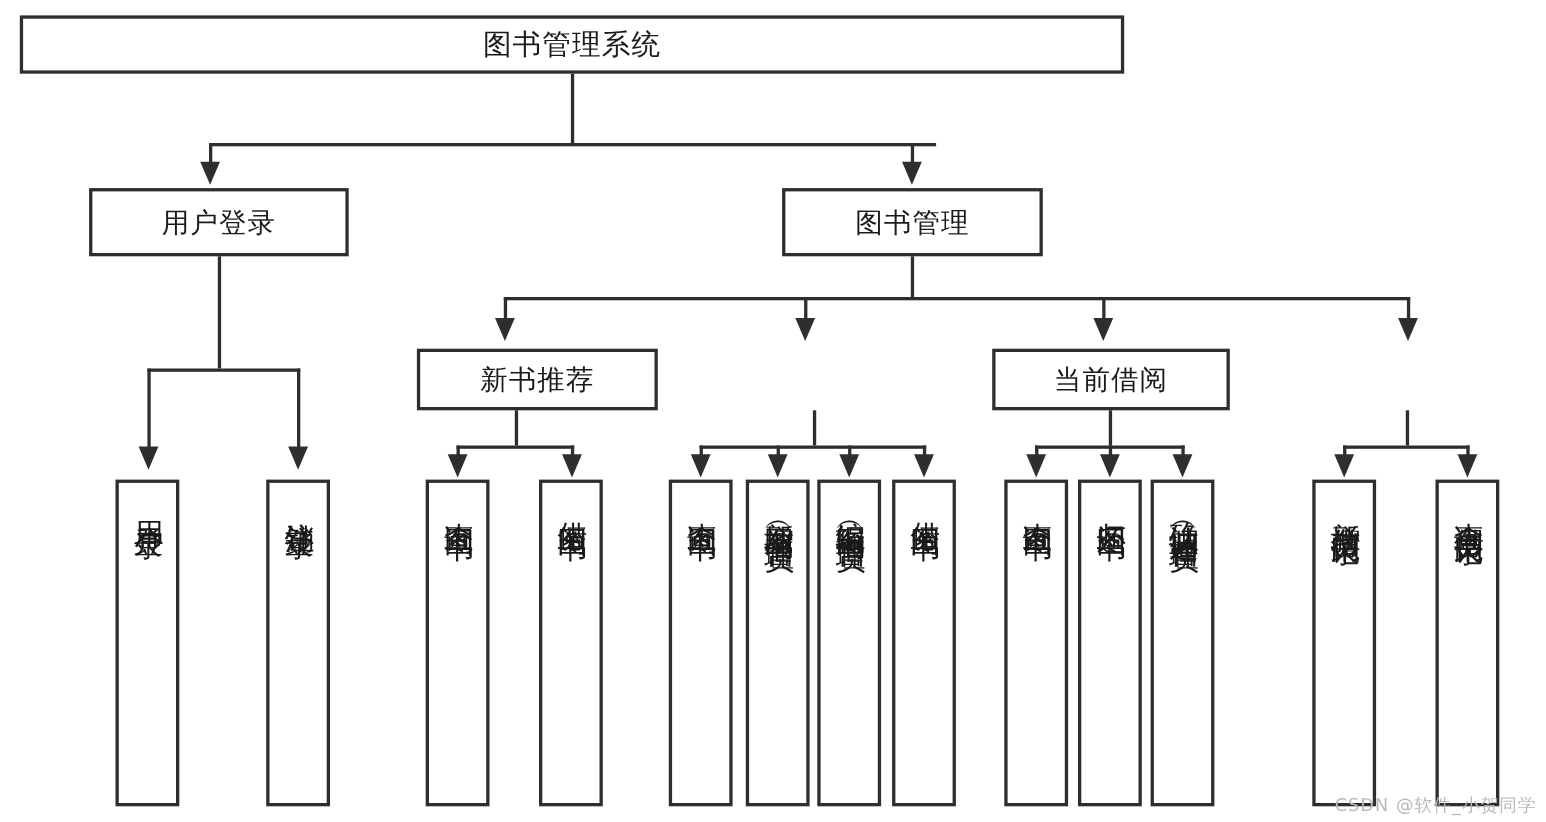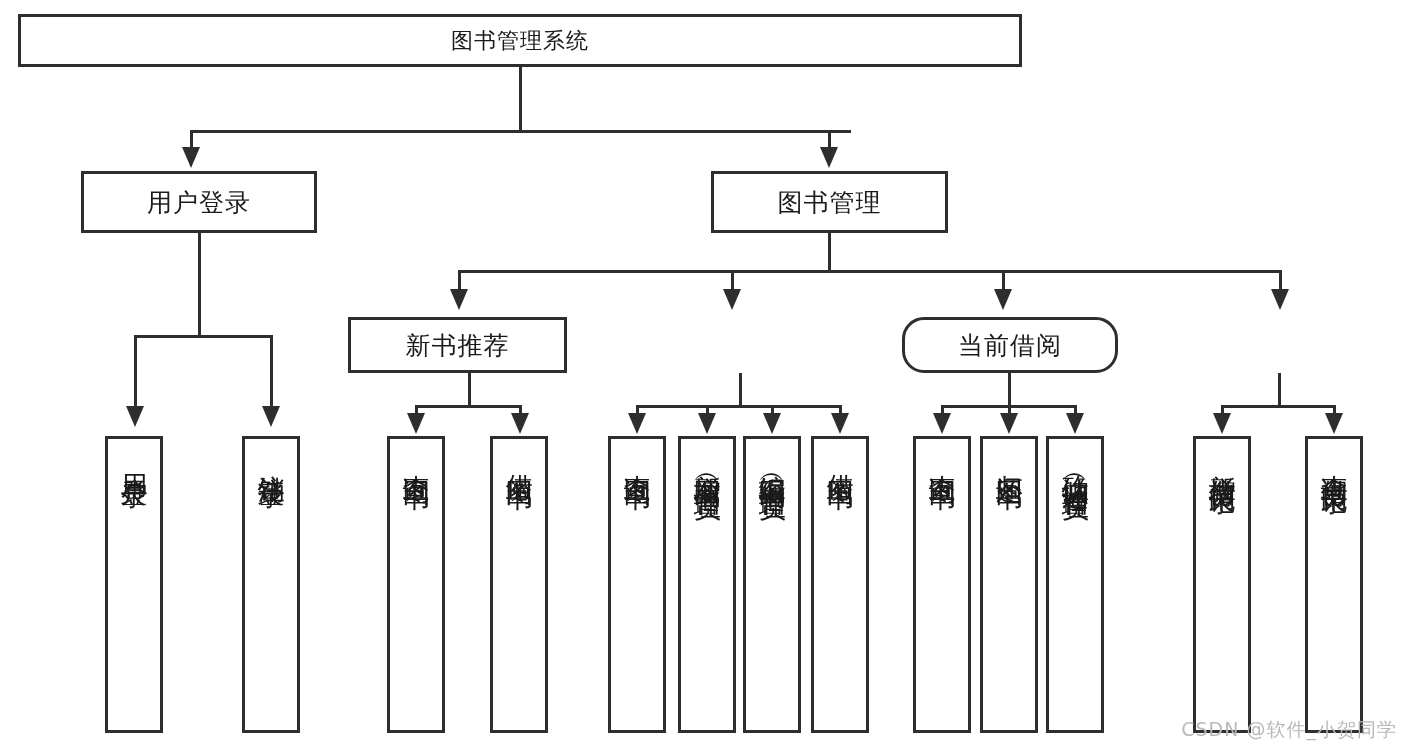--- a/index.html
+++ b/index.html
@@ -33,41 +33,41 @@
     box-sizing:border-box;
     display:flex;
     align-items:center;
     justify-content:center;
     color:#1a1a1a;
   }
   .node.h-text{
     font-size:25px;
     letter-spacing:1px;
   }
-  .node.root{font-size:22px;}
+  .node.root{font-size:26px;}
 
   
   .node.v-text{
     align-items:flex-start;
     justify-content:center;
     padding-top:14px;
   }
   .node.v-text .vlabel{
     writing-mode:vertical-rl;
     text-orientation:upright;
     font-size:27px;
     line-height:1.06;
     letter-spacing:3px;
     white-space:nowrap;
   }
 
   .watermark{
     position:absolute;
     right:8px;bottom:4px;
-    font-size:19px;
+    font-size:16px;
     color:#b9b9b9;
     letter-spacing:1px;
     white-space:nowrap;
     pointer-events:none;
   }
 </style>
 </head>
 <body>
 
 <div id="canvas">
@@ -103,24 +103,24 @@
   <div class="ln h" style="left:458px;top:270px;width:824px;"></div>
   <div class="ln v" style="left:458px;top:270px;height:20px;"></div>
   <div class="ln v" style="left:731px;top:270px;height:20px;"></div>
   <div class="ln v" style="left:1002px;top:270px;height:20px;"></div>
   <div class="ln v" style="left:1279px;top:270px;height:20px;"></div>
   <div class="arrow" style="left:450px;top:289px;"></div>
   <div class="arrow" style="left:723px;top:289px;"></div>
   <div class="arrow" style="left:994px;top:289px;"></div>
   <div class="arrow" style="left:1271px;top:289px;"></div>
 
-  <div class="node h-text" style="left:348px;top:317px;width:219px;height:56px;">
+  <div class="node h-text" style="left:379px;top:317px;width:219px;height:56px;">
     <span>新书推荐</span>
   </div>
-  <div class="node h-text" style="left:902px;top:317px;width:216px;height:56px;border-radius:22px;">
+  <div class="node h-text" style="left:902px;top:317px;width:216px;height:56px;">
     <span>当前借阅</span>
   </div>
 
   <div class="ln v" style="left:468px;top:373px;height:32px;"></div>
   <div class="ln h" style="left:415px;top:405px;width:107px;"></div>
   <div class="ln v" style="left:415px;top:405px;height:9px;"></div>
   <div class="ln v" style="left:519px;top:405px;height:9px;"></div>
   <div class="arrow" style="left:407px;top:413px;"></div>
   <div class="arrow" style="left:511px;top:413px;"></div>
 

